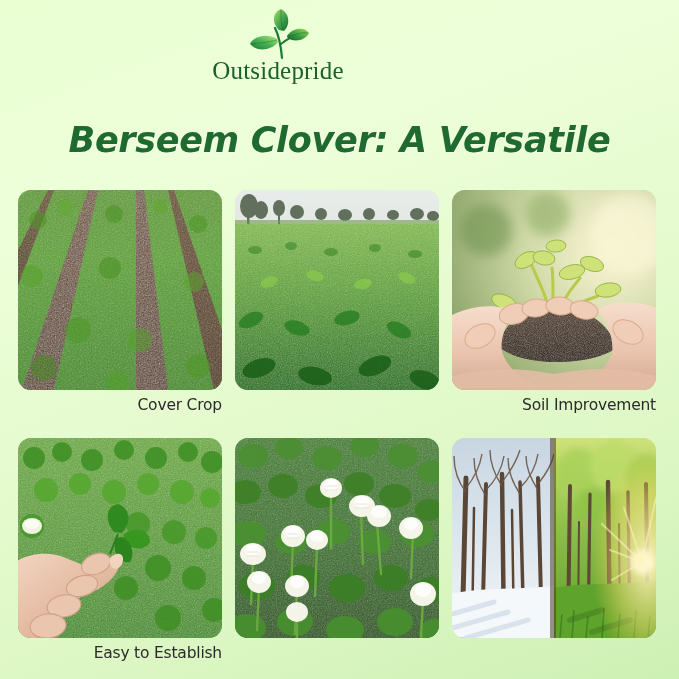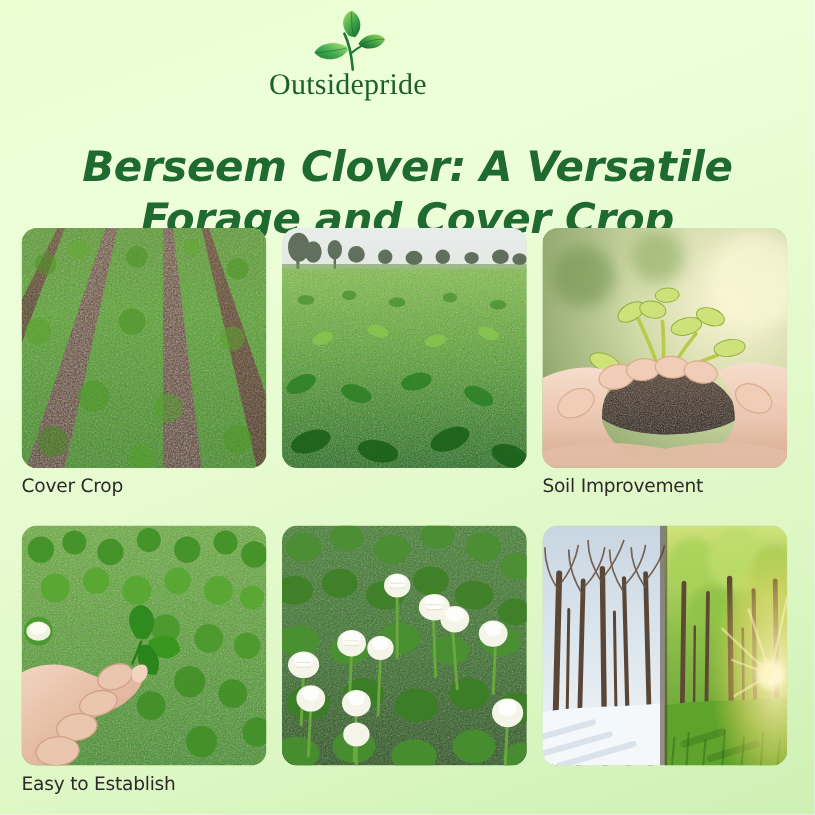--- a/index.html
+++ b/index.html
@@ -19,21 +19,20 @@
     background: linear-gradient(160deg, #eaffd2 0%, #edffd9 25%, #e6fbcf 50%, #ddf7c4 75%, #cdf0b4 100%);
     overflow: hidden;
   }
   
   .logo-block {
     position: absolute;
     top: 8px;
     left: 0;
     width: 556px;
     text-align: center;
-    padding-left: 12px;
   }
   .logo-mark {
     display: block;
     margin: 0 auto;
     width: 86px;
     height: 52px;
   }
   .logo-word {
     display: block;
     margin-top: -2px;
@@ -83,21 +82,21 @@
   }
   .thumb-art {
     position: absolute;
     inset: 0;
     width: 100%;
     height: 100%;
     display: block;
   }
   .caption {
     margin-top: 6px;
-    text-align: left;
+    text-align: right;
     font-family: "DejaVu Sans", sans-serif;
     font-size: 15.5px;
     color: #2b2b2b;
     letter-spacing: -0.2px;
     white-space: nowrap;
   }
 </style>
 </head>
 <body>
 
@@ -133,21 +132,20 @@
       <path d="M54 29 C60 26 68 24 73 25" stroke="#0f5c24" stroke-width="0.8" fill="none" opacity="0.5"></path>
 
       <path d="M42 31 C32 25 19 28 15 36 C22 44 36 43 43 34 Z" fill="url(#lg3)"></path>
       <path d="M16 36 C25 35 35 34 42 32" stroke="#0f5c24" stroke-width="0.8" fill="none" opacity="0.5"></path>
     </svg>
     <span class="logo-word">Outsidepride</span>
   </div>
 
   <h1 class="title">
     <span class="line">Berseem Clover: A Versatile</span>
-    <span class="line">Forage and Cover Crop</span>
   </h1>
 
   <div class="grid">
 
     <div class="cell">
       <div class="thumb">
         <svg class="thumb-art" viewBox="0 0 204 200" preserveAspectRatio="xMidYMid slice">
           <defs>
             <linearGradient id="cc-field" x1="0" y1="0" x2="0" y2="1">
               <stop offset="0%" stop-color="#5a9b2e"></stop>

